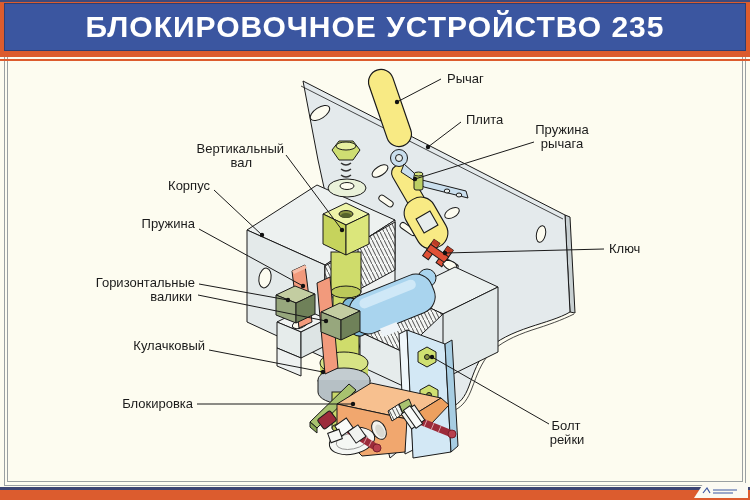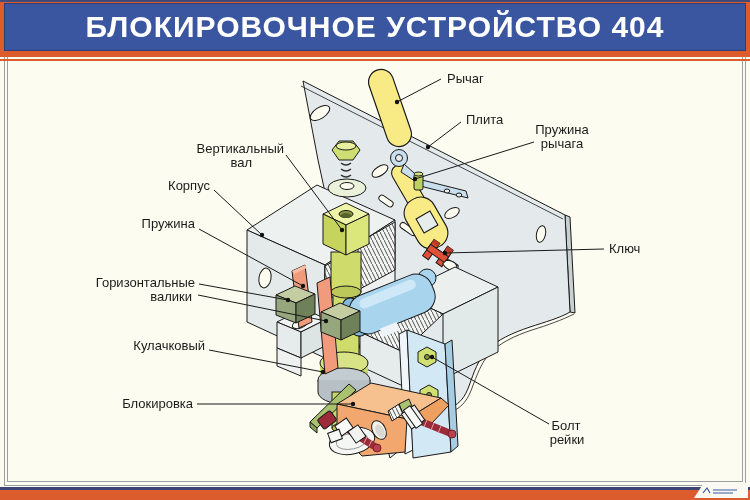--- a/index.html
+++ b/index.html
@@ -30,21 +30,21 @@
     display:flex;align-items:center;justify-content:center;
   }
   svg.scene{position:absolute;top:0;left:0;z-index:3;}
   text.lbl{font-family:"Liberation Sans",sans-serif;font-size:13px;fill:#1b1b1b;}
 </style>
 </head>
 <body>
 
 <div class="top-band">
   <div class="title-bar">
-    <span class="title">БЛОКИРОВОЧНОЕ УСТРОЙСТВО 404</span>
+    <span class="title">БЛОКИРОВОЧНОЕ УСТРОЙСТВО 235</span>
   </div>
 </div>
 <div class="top-edge"></div>
 <div class="orange-rule"></div>
 <div class="frame-outer"></div>
 <div class="frame-inner"></div>
 <div class="bottom-navy"></div>
 <div class="bottom-orange"></div>
 <div class="logo">
   <svg width="40" height="9" viewBox="0 0 40 9">

